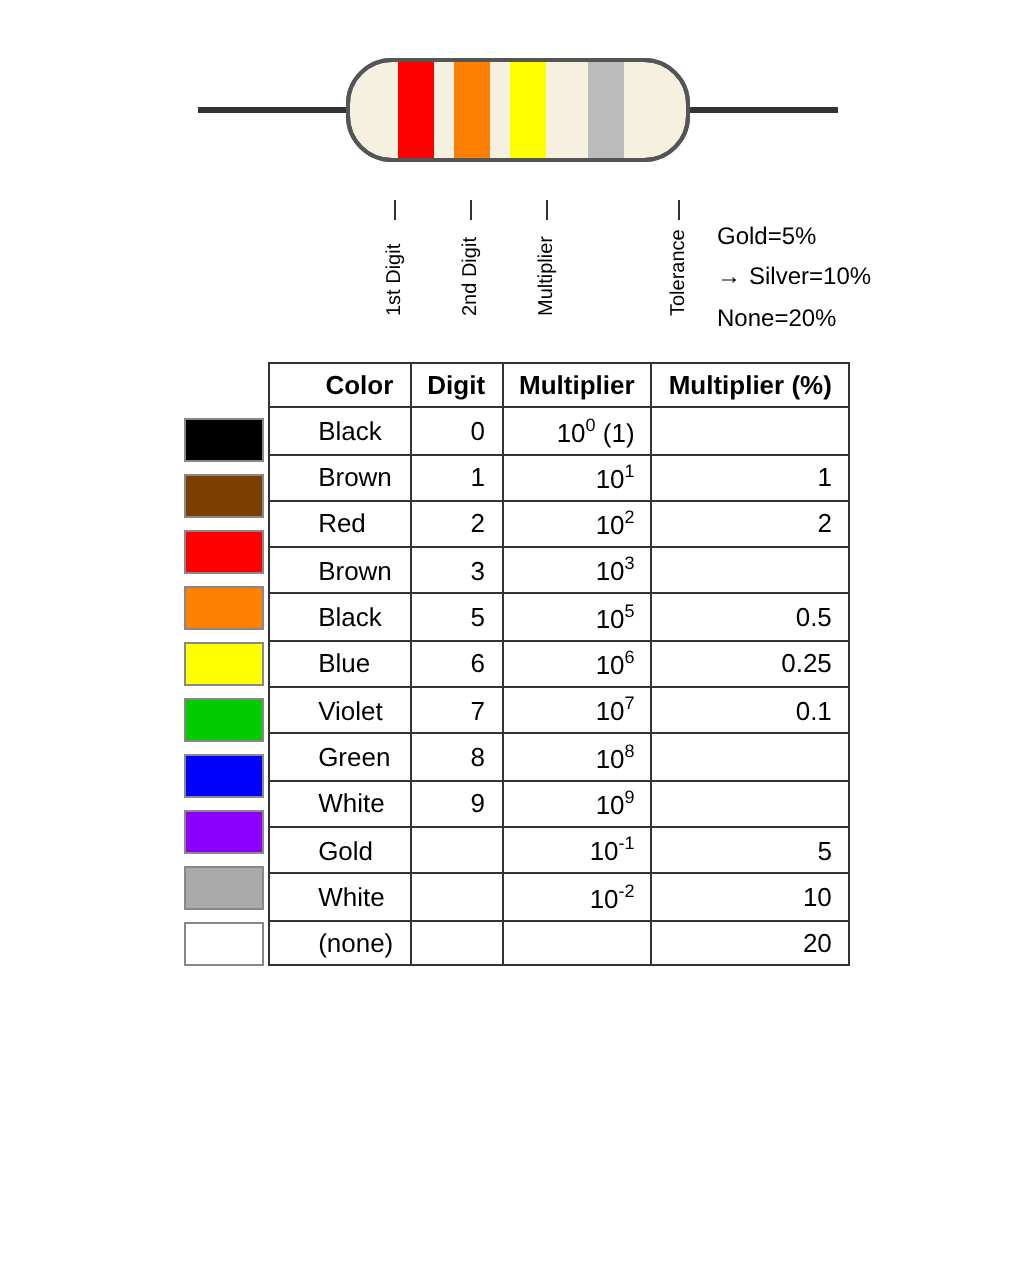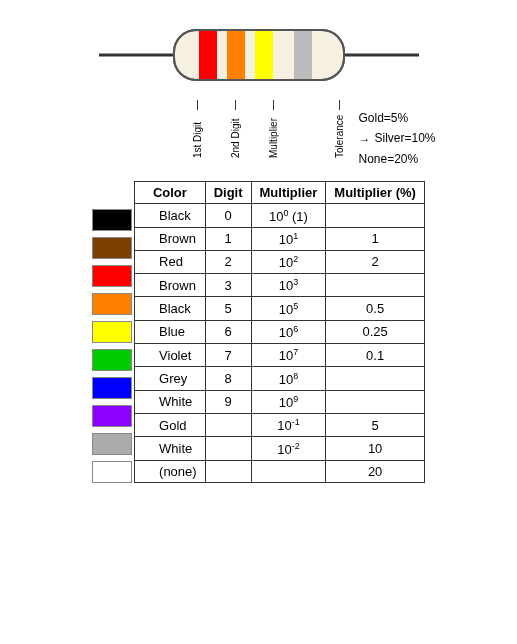--- a/index.html
+++ b/index.html
@@ -26,21 +26,21 @@
 
     
     .color-table {
       border-collapse: collapse;
       margin-top: 4px;
     }
 
     .color-table th, .color-table td {
       border: 1px solid #333;
       padding: 3px 8px;
-      text-align: center;
+      text-align: right;
     }
 
     .color-table th {
       font-weight: bold;
       background: #fff;
     }
 
     .color-table td:first-child {
       text-align: left;
       padding-left: 24px;
@@ -214,21 +214,21 @@
     <td><span>10<sup>6</sup></span></td>
     <td>0.25</td>
   </tr>
         <tr>
     <td>Violet</td>
     <td>7</td>
     <td><span>10<sup>7</sup></span></td>
     <td>0.1</td>
   </tr>
         <tr>
-    <td>Grey</td>
+    <td>Green</td>
     <td>8</td>
     <td><span>10<sup>8</sup></span></td>
     <td></td>
   </tr>
         <tr>
     <td>White</td>
     <td>9</td>
     <td><span>10<sup>9</sup></span></td>
     <td></td>
   </tr>

